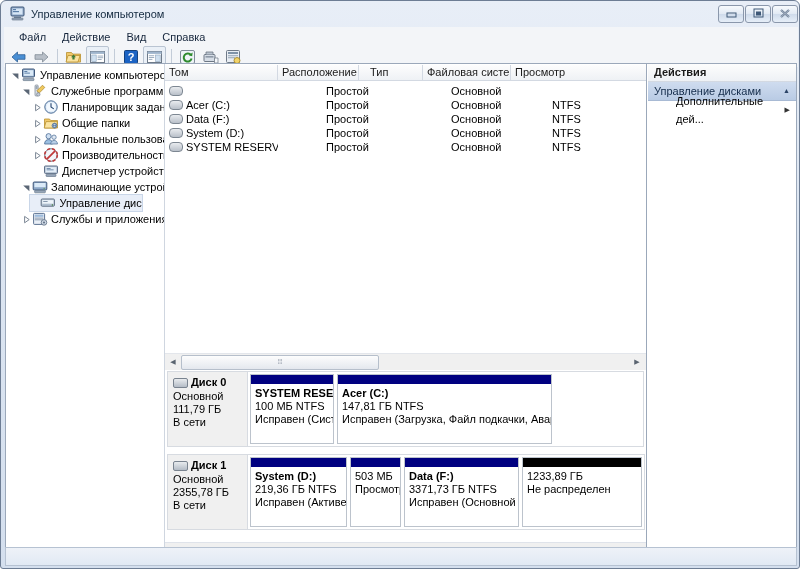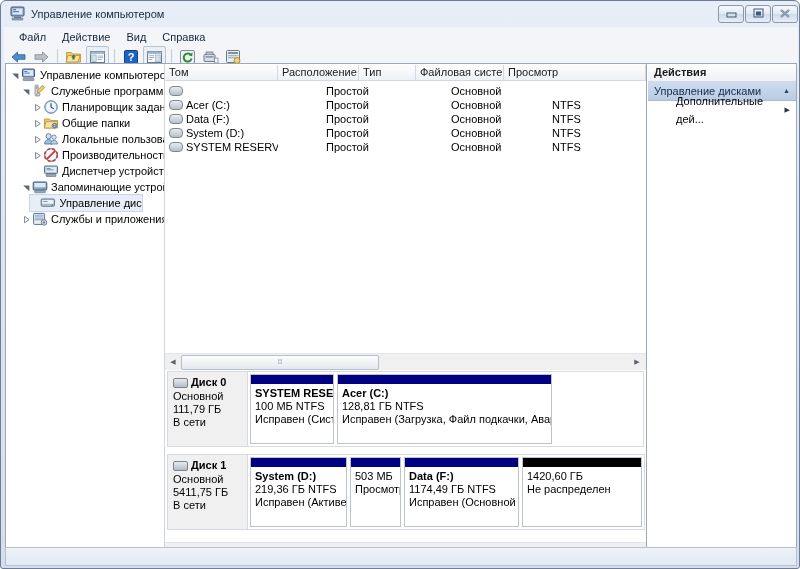--- a/index.html
+++ b/index.html
@@ -441,21 +441,21 @@
         <div class="sb-arrow" style="position:absolute;right:1px;">▶</div>
       </div>
     </div>
 
     <div id="center">
 
       <div id="vol-list">
         <div id="vol-head">
             <div class="vh" style="width: 113px; flex: 0 0 113px;">Том</div>
             <div class="vh" style="width: 81px; flex: 0 0 81px;">Расположение</div>
-            <div class="vh" style="width: 57px; flex: 0 0 57px;">Тип</div>
+            <div class="vh" style="width: 57px; flex: 0 0 57px; margin-left: 7px;">Тип</div>
             <div class="vh" style="width: 88px; flex: 0 0 88px;">Файловая система</div>
             <div class="vh" style="width: 142px; flex: 0 0 142px;">Просмотр</div>
           </div>
         <div id="vol-body" style="position:absolute;left:0;top:20px;width:482px;">
             <div class="vrow">
               <div class="vc" style="flex: 0 0 113px;"><span class="vol-icon"></span><span></span></div>
               <div class="vc" style="flex: 0 0 81px;">Простой</div>
               <div class="vc" style="flex: 0 0 57px;">Основной</div>
               <div class="vc" style="flex: 0 0 88px;"></div>
               <div class="vc" style="flex: 0 0 142px;">Исправен (Раздел восстановле</div>
@@ -516,34 +516,34 @@
                 <div class="part-body">
                   <div class="part-name">SYSTEM RESERV</div>
                   <div>100 МБ NTFS</div>
                   <div>Исправен (Систе</div>
                 </div>
               </div>
               <div class="part" style="flex: 0 0 215px;">
                 <div class="part-bar"></div>
                 <div class="part-body">
                   <div class="part-name">Acer  (C:)</div>
-                  <div>128,81 ГБ NTFS</div>
+                  <div>147,81 ГБ NTFS</div>
                   <div>Исправен (Загрузка, Файл подкачки, Аварийн</div>
                 </div>
               </div>
             </div>
           </div>
           <div class="disk" style="top: 83px; height: 76px;">
             <div class="disk-info">
               <div class="disk-title">
                 <span class="disk-ico"></span>
                 <span>Диск 1</span>
               </div>
               <div>Основной</div>
-              <div>5411,75 ГБ</div>
+              <div>2355,78 ГБ</div>
               <div>В сети</div>
             </div>
             <div class="parts">
               <div class="part" style="flex: 0 0 97px;">
                 <div class="part-bar"></div>
                 <div class="part-body">
                   <div class="part-name">System  (D:)</div>
                   <div>219,36 ГБ NTFS</div>
                   <div>Исправен (Активен,</div>
                 </div>
@@ -552,28 +552,28 @@
                 <div class="part-bar"></div>
                 <div class="part-body">
                   <div>503 МБ</div>
                   <div>Просмотр</div>
                 </div>
               </div>
               <div class="part" style="flex: 0 0 115px;">
                 <div class="part-bar"></div>
                 <div class="part-body">
                   <div class="part-name">Data  (F:)</div>
-                  <div>1174,49 ГБ NTFS</div>
+                  <div>3371,73 ГБ NTFS</div>
                   <div>Исправен (Основной ра</div>
                 </div>
               </div>
               <div class="part" style="flex: 0 0 120px;">
                 <div class="part-bar unalloc"></div>
                 <div class="part-body">
-                  <div>1420,60 ГБ</div>
+                  <div>1233,89 ГБ</div>
                   <div>Не распределен</div>
                 </div>
               </div>
             </div>
           </div>
         </div>
 
       <div id="legend">
           <div class="lg-item">
             <span class="lg-sw" style="background: rgb(0, 0, 0);"></span>

